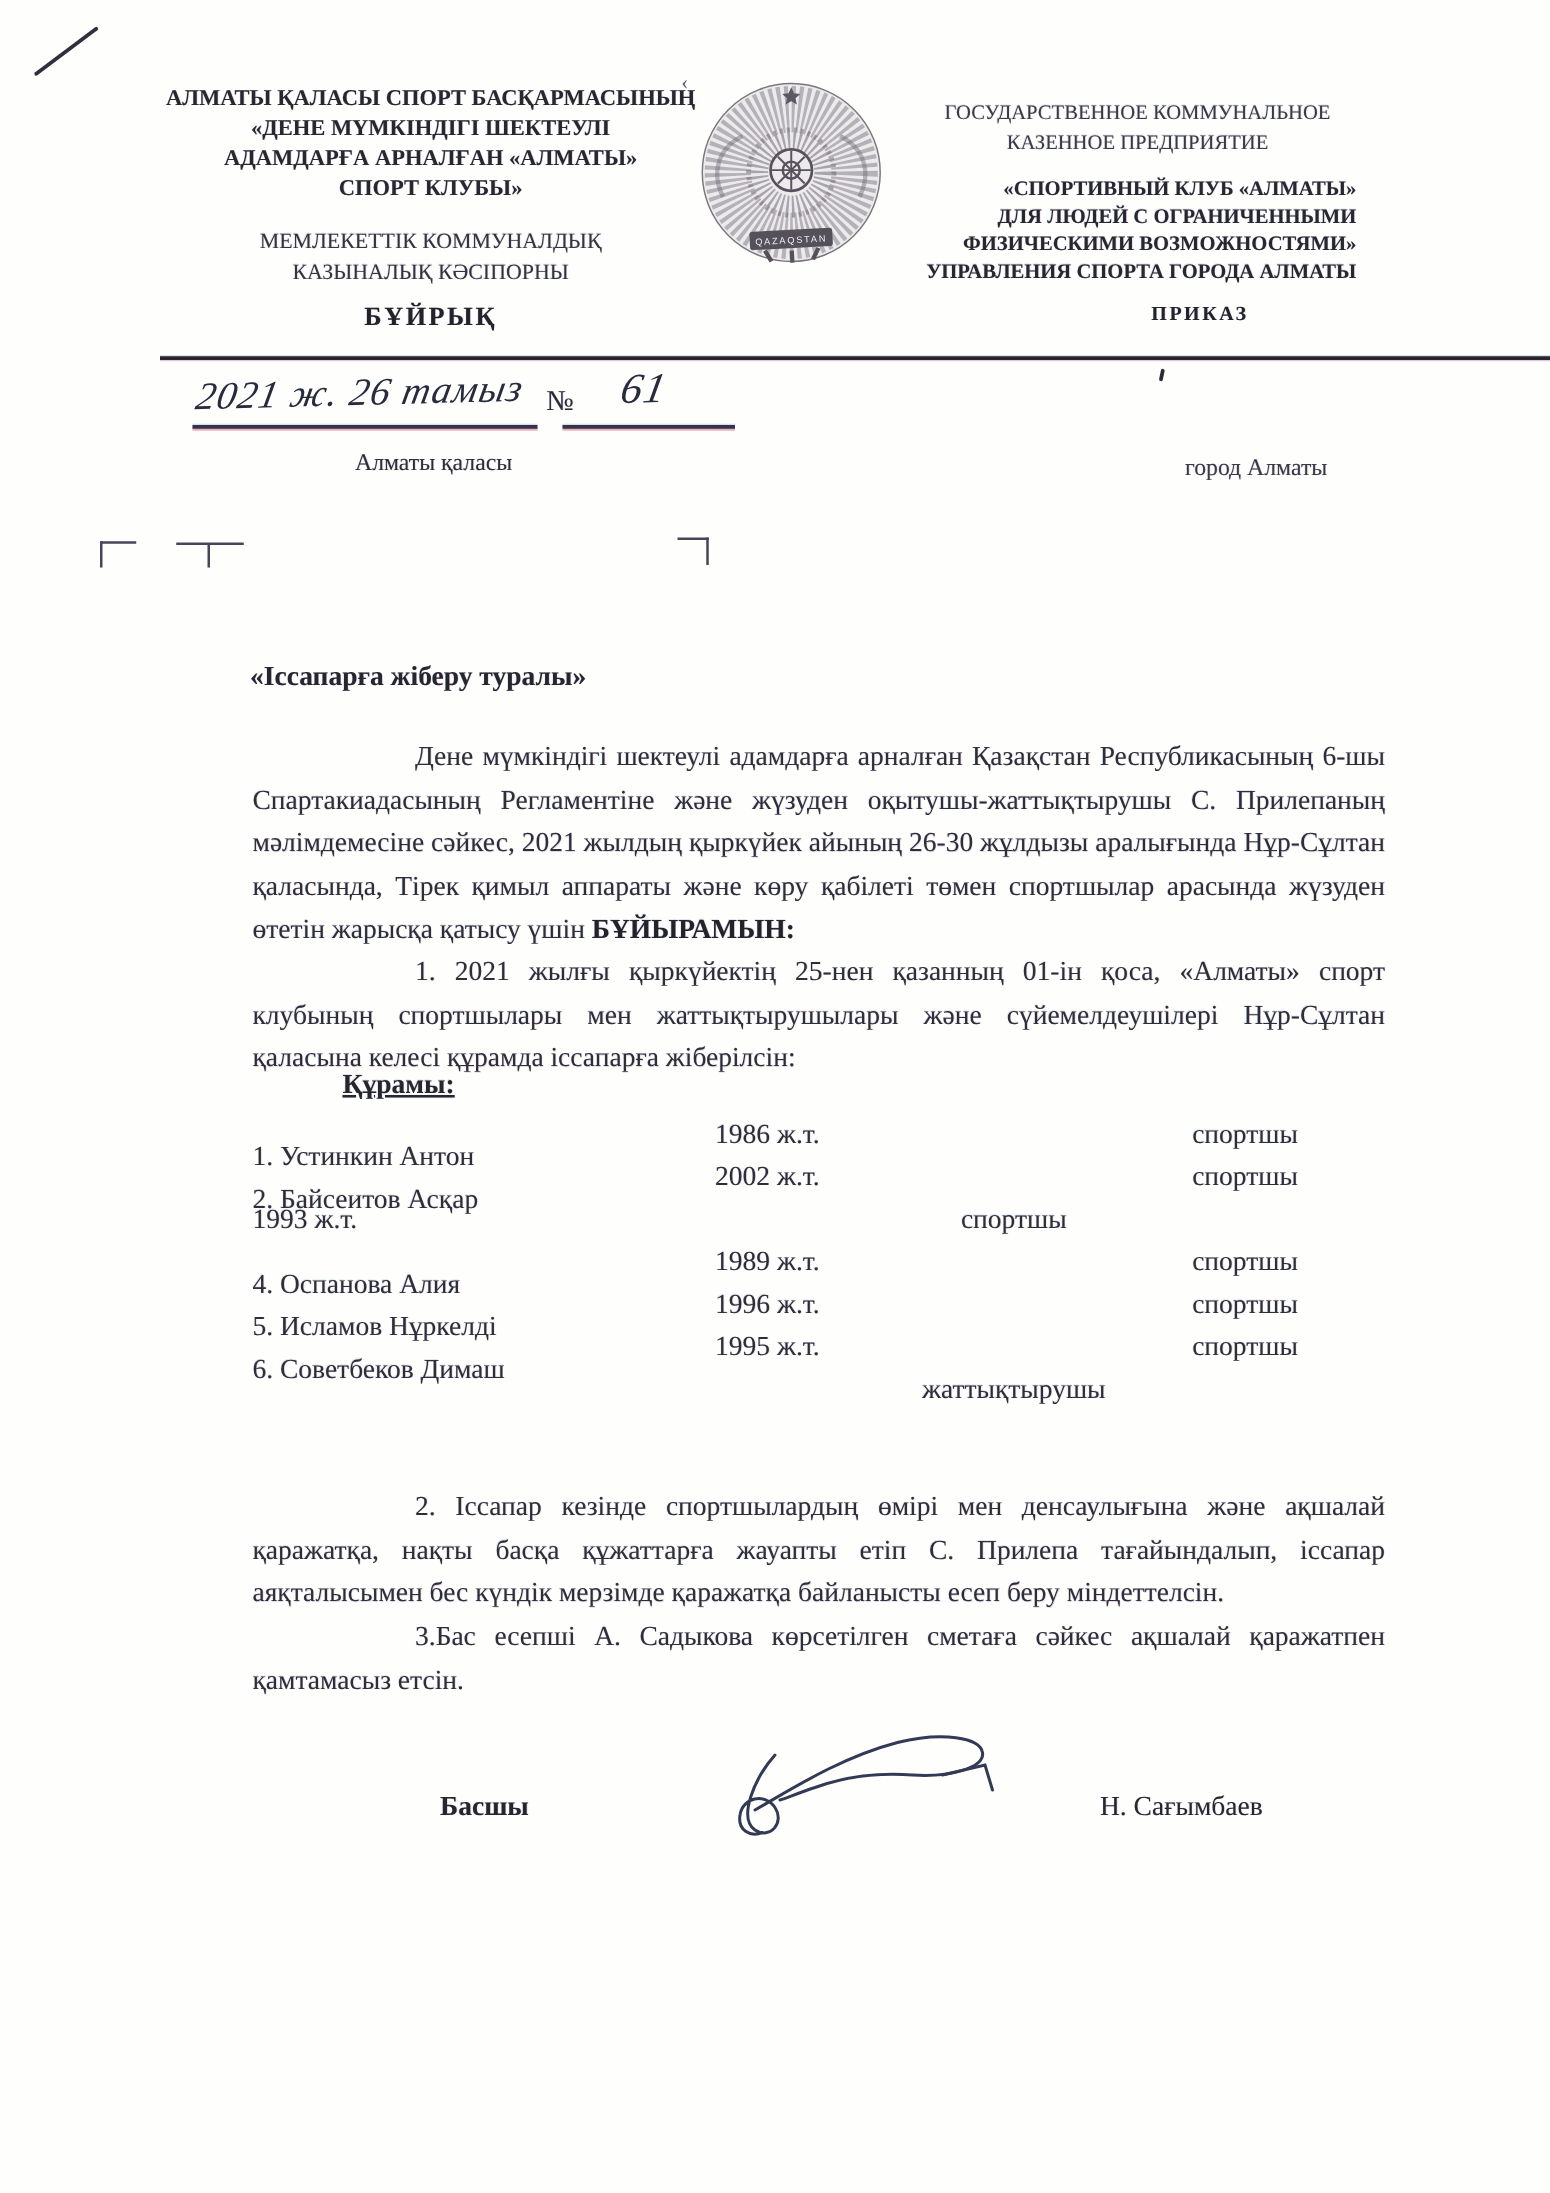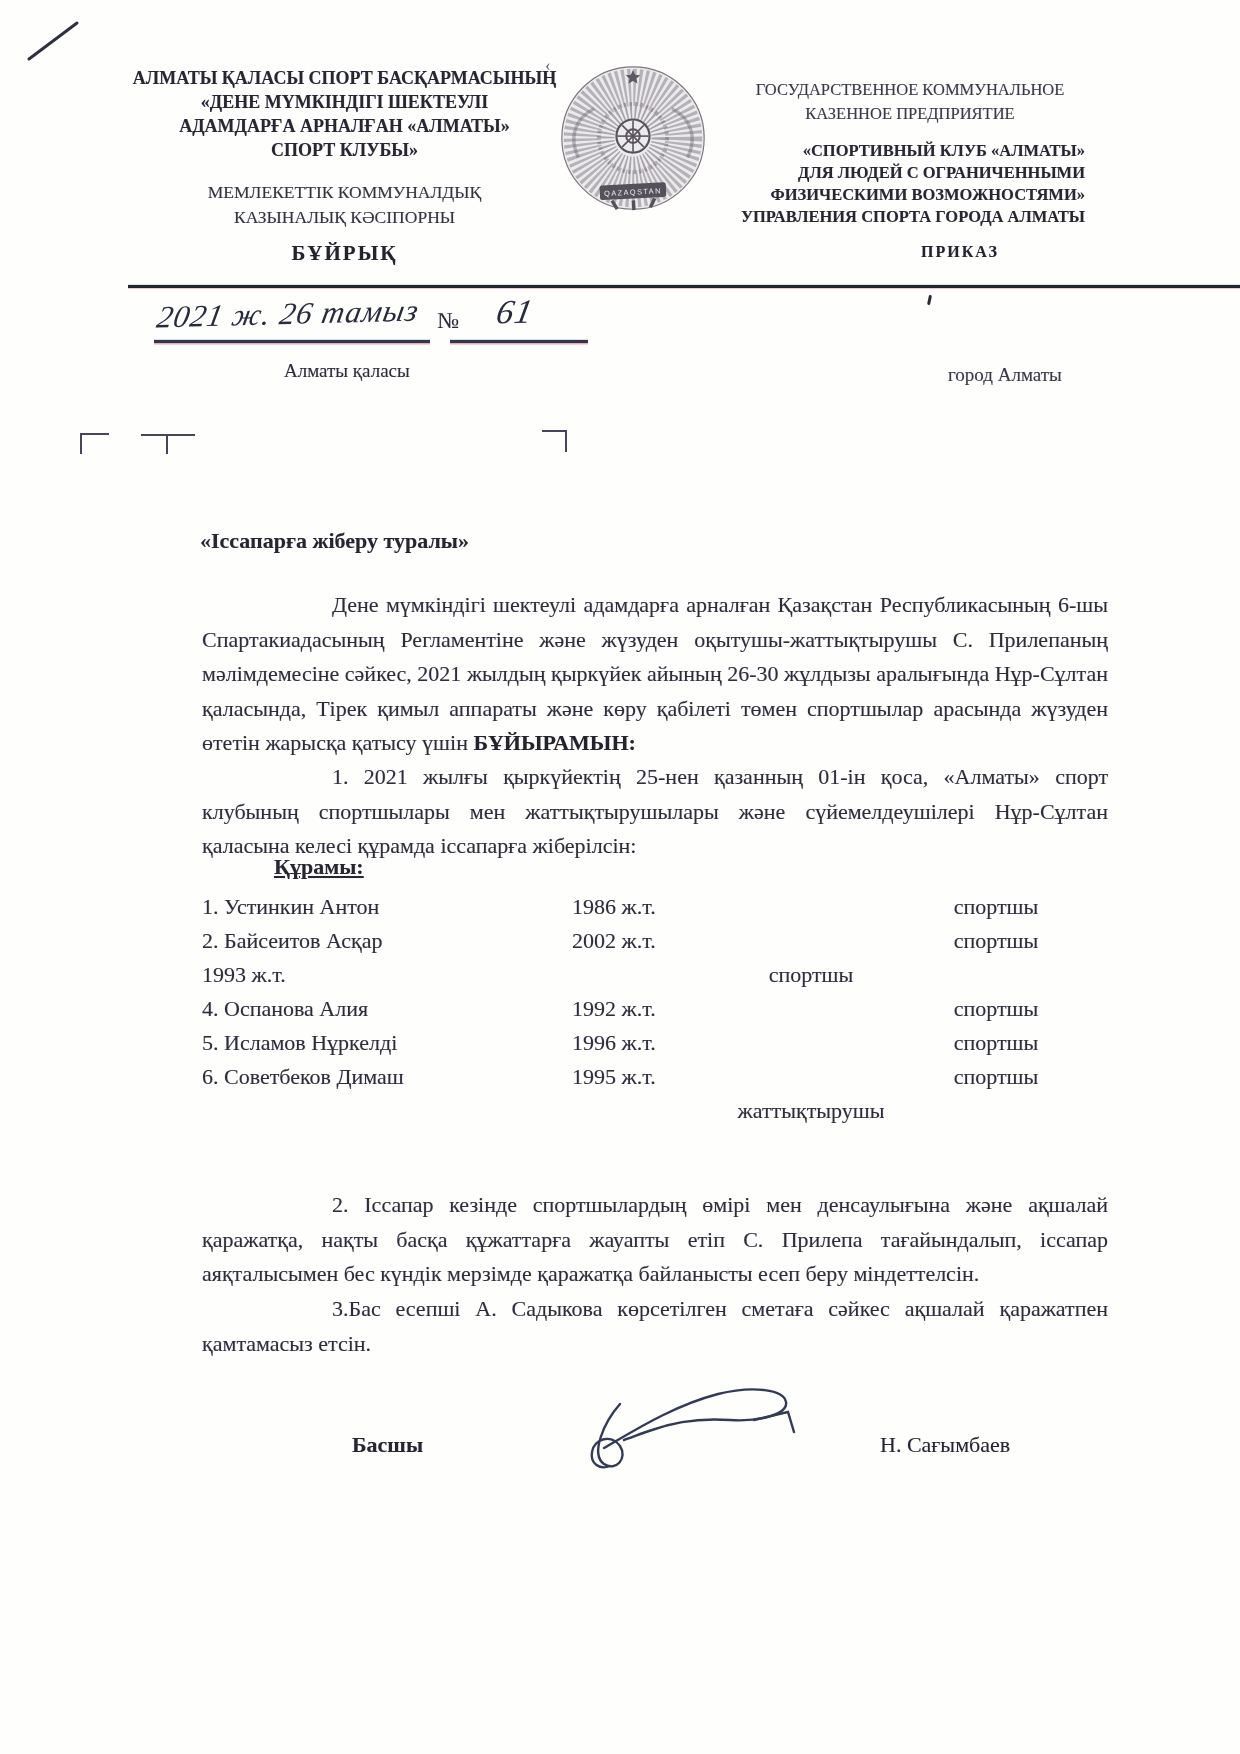--- a/index.html
+++ b/index.html
@@ -50,21 +50,21 @@
   .pen-comma{ left:545px; top:56px; font-size:17px; color:#5a5a66; }
   
   .subject{ left:200px; top:528px; font-weight:bold; font-size:22px; color:#26262f; }
   .para{ left:202px; width:906px; font-size:22px; line-height:34.5px;
     text-align:justify; text-align-last:left; text-indent:130px; }
   .para b{ color:#23232b; }
   .roster-heading{ left:274px; top:854px; font-weight:bold; font-size:22px;
     text-decoration:underline; color:#26262f; }
   .roster{ left:202px; top:890px; width:920px; }
   .roster-row{ display:flex; height:34px; line-height:34px; font-size:22px; }
-  .cell-name{ width:370px; }
+  .cell-name{ width:370px;margin-top:18px; }
   .cell-year{ width:298px; }
   .cell-role{ flex:1;text-align:center; }
   
   .sig-position{ left:352px; top:1432px; font-weight:bold; font-size:22px; color:#26262f; }
   .sig-name{ left:880px; top:1432px; font-weight:normal; font-size:22px; color:#26262f; }
   .sig-svg{ left:492px; top:1370px; }
   .pen-stroke{ left:24px; top:18px; }
 </style>
 </head>
 <body>
@@ -159,21 +159,21 @@
       <span class="cell-name">2. Байсеитов Асқар</span>
       <span class="cell-year">2002 ж.т.</span>
       <span class="cell-role">спортшы</span>
     </div>
     <div class="roster-row ink">
       <span class="cell-year">1993 ж.т.</span>
       <span class="cell-role">спортшы</span>
     </div>
     <div class="roster-row ink">
       <span class="cell-name">4. Оспанова Алия</span>
-      <span class="cell-year">1992 ж.т.</span>
+      <span class="cell-year">1989 ж.т.</span>
       <span class="cell-role">спортшы</span>
     </div>
     <div class="roster-row ink">
       <span class="cell-name">5. Исламов Нұркелді</span>
       <span class="cell-year">1996 ж.т.</span>
       <span class="cell-role">спортшы</span>
     </div>
     <div class="roster-row ink">
       <span class="cell-name">6. Советбеков Димаш</span>
       <span class="cell-year">1995 ж.т.</span>

